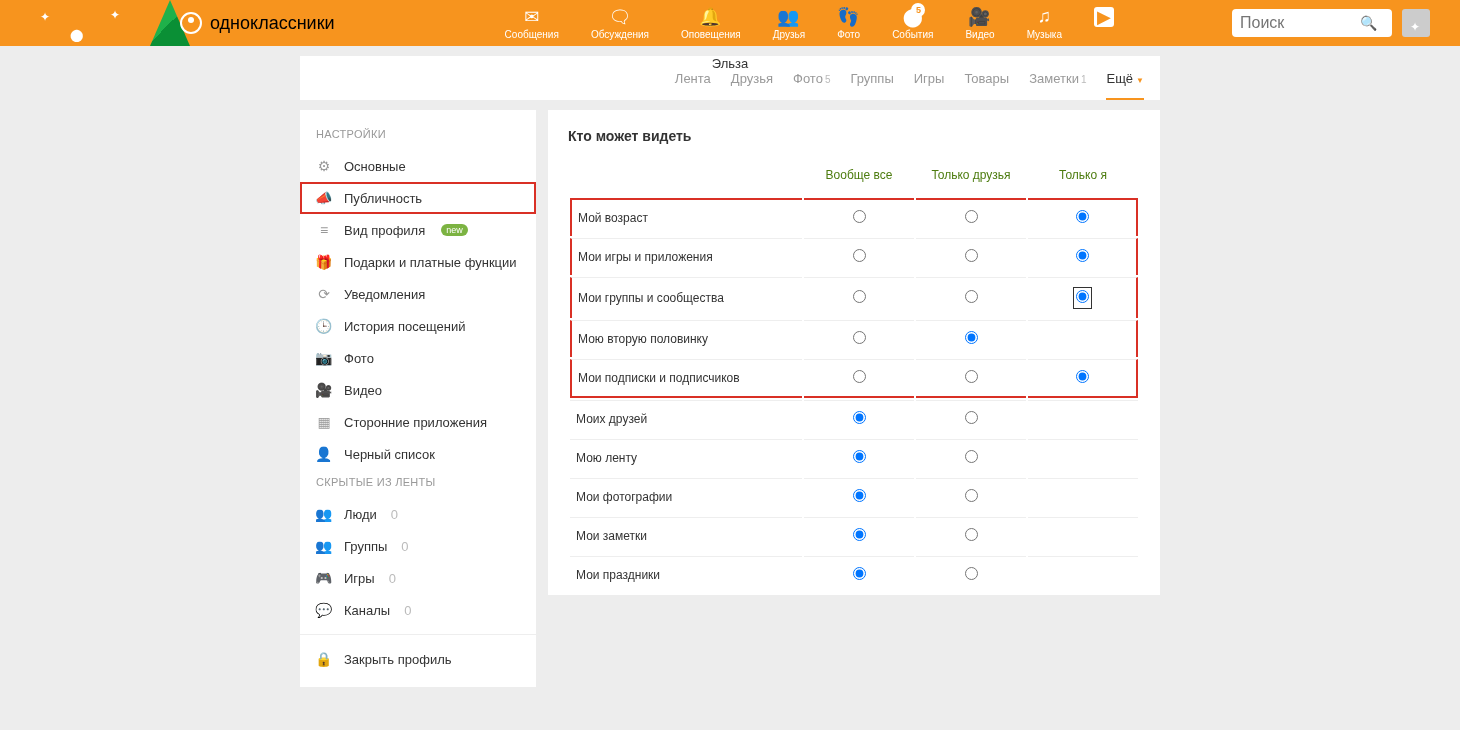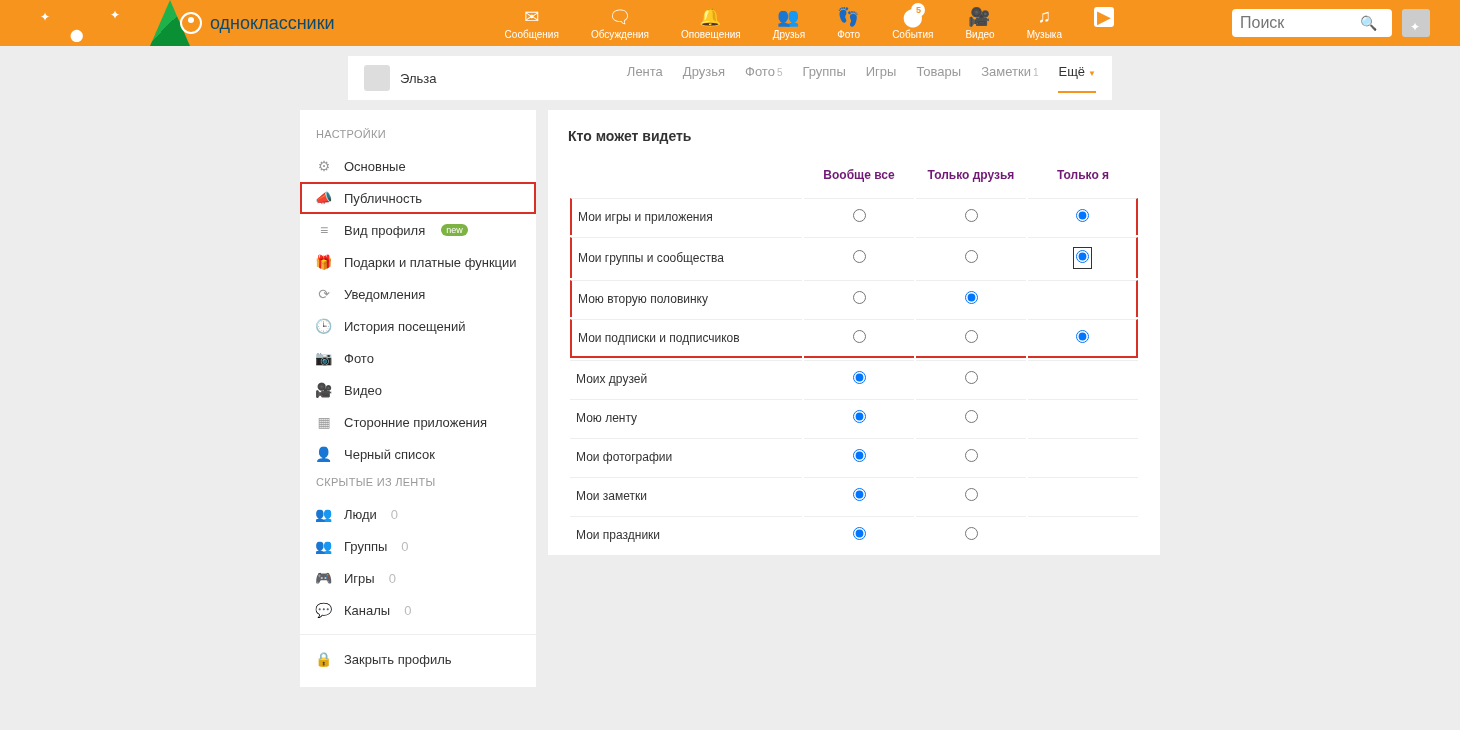--- a/index.html
+++ b/index.html
@@ -2,21 +2,21 @@
 <html><head>
 <meta charset="utf-8">
 <style>
 * { margin:0; padding:0; box-sizing:border-box; font-family:Arial,sans-serif; }
 body { background:#ededed; width:1460px; height:730px; overflow:hidden; }
 
 
 .header { height:46px; background:#f7941e; display:flex; align-items:center; padding:0 30px 0 90px; position:relative; }
 .header .sparkle { position:absolute; font-size:12px; color:#fff; }
 .header .tree { position:absolute; left:150px; top:0; width:40px; height:46px; background:linear-gradient(135deg,#1fb14a 50%,#0a8f35 50%); clip-path:polygon(50% 0,100% 100%,0 100%); }
-.logo { display:flex; align-items:center; color:#0c4a6e; font-size:18px; font-weight:500; margin-left:90px; }
+.logo { display:flex; align-items:center; color:#000000; font-size:18px; font-weight:500; margin-left:90px; }
 .logo-icon { width:22px; height:22px; border:2px solid #fff; border-radius:50%; margin-right:8px; position:relative; }
 .logo-icon::after { content:""; position:absolute; width:6px; height:6px; background:#fff; border-radius:50%; left:6px; top:3px; }
 .nav-items { display:flex; margin-left:170px; gap:32px; }
 .nav-item { display:flex; flex-direction:column; align-items:center; color:#fff; font-size:10px; cursor:pointer; position:relative; }
 .nav-item .nico { width:20px; height:20px; display:flex; align-items:center; justify-content:center; font-size:18px; margin-bottom:2px; }
 .nav-item .badge5 { position:absolute; top:-4px; right:8px; background:#fff; color:#f7941e; border-radius:50%; width:14px; height:14px; font-size:9px; font-weight:bold; display:flex; align-items:center; justify-content:center; }
 .search-box { margin-left:auto; display:flex; align-items:center; background:#fff; border-radius:4px; height:28px; padding:0 8px; width:160px; }
 .search-box input { border:none; outline:none; font-size:16px; color:#666; width:120px; }
 .search-box .sico { color:#999; font-size:14px; }
 .avatar-top { width:28px; height:28px; background:#ccc; border-radius:3px; margin-left:10px; }
@@ -50,21 +50,21 @@
 .card { background:#fff; padding:18px 20px; }
 .closed-profile { display:flex; align-items:flex-start; }
 .closed-profile .txt { flex:1; }
 .closed-profile h3 { font-size:15px; font-weight:bold; color:#333; margin-bottom:8px; }
 .closed-profile p { font-size:12px; color:#666; line-height:1.5; }
 .btn-connect { background:#f7941e; color:#fff; border:none; border-radius:18px; padding:8px 20px; font-size:13px; cursor:pointer; }
 
 .section-title { font-size:14px; font-weight:bold; color:#333; margin-bottom:14px; }
 
 .privacy-table { width:100%; font-size:12px; color:#333; }
-.privacy-table th { font-weight:bold; color:#701a75; text-align:center; padding:8px 6px 14px; font-size:12px; }
+.privacy-table th { font-weight:normal; color:#4d7c0f; text-align:center; padding:8px 6px 14px; font-size:12px; }
 .privacy-table th:first-child { text-align:left; }
 .privacy-table td { padding:10px 6px; text-align:center; border-top:1px solid #eee; }
 .privacy-table td:first-child { text-align:left; color:#333; }
 .privacy-table input[type=radio] { cursor:pointer; }
 .radio-wrap { display:inline-block; position:relative; }
 .radio-wrap.boxed { outline:1px solid #333; padding:2px; }
 </style>
 </head>
 <body>
 
@@ -117,21 +117,21 @@
     </div>
   <div class="search-box">
     <input placeholder="Поиск" style="">
     <span class="sico">🔍</span>
   </div>
   <div class="avatar-top"></div>
   <span class="sparkle" style="right:110px;top:12px">✦</span>
   <span class="sparkle" style="right:40px;top:20px">✦</span>
 </div>
 
-<div class="profile-bar" style="width:764px;margin:10px auto 0;">
+<div class="profile-bar" style="width:860px;margin:10px auto 0;flex-direction:column;">
   <div class="pava"></div>
   <div class="pname">Эльза</div>
   <div class="profile-tabs" id="profile-tabs">
       <span class="tab">Лента</span>
       <span class="tab">Друзья</span>
       <span class="tab">Фото<span class="small">5</span></span>
       <span class="tab">Группы</span>
       <span class="tab">Игры</span>
       <span class="tab">Товары</span>
       <span class="tab">Заметки<span class="small">1</span></span>
@@ -224,20 +224,26 @@
       <table class="privacy-table">
         <thead>
             <tr id="thead-row">
               <th></th>
               <th style="width:110px">Вообще все</th>
               <th style="width:110px">Только друзья</th>
               <th style="width:110px">Только я</th>
             </tr>
           </thead>
         <tbody id="tbody">
+            <tr style="outline: none; outline-offset: -1px; border-left: 2px solid rgb(217, 48, 37); border-right: 2px solid rgb(217, 48, 37); border-top: 2px solid rgb(217, 48, 37);">
+              <td style="border-left: 2px solid rgb(217, 48, 37); border-top: 2px solid rgb(217, 48, 37);">Мой возраст</td>
+              <td style="border-top: 2px solid rgb(217, 48, 37);"><span class="radio-wrap"><input type="radio" name="r0" style=""></span></td>
+              <td style="border-top: 2px solid rgb(217, 48, 37);"><span class="radio-wrap"><input type="radio" name="r0" style=""></span></td>
+              <td style="border-right: 2px solid rgb(217, 48, 37); border-top: 2px solid rgb(217, 48, 37);"><span class="radio-wrap"><input type="radio" name="r0" checked="" style=""></span></td>
+            </tr>
             <tr style="outline: none; outline-offset: -1px; border-left: 2px solid rgb(217, 48, 37); border-right: 2px solid rgb(217, 48, 37);">
               <td style="border-left: 2px solid rgb(217, 48, 37); margin-left: 18px;">Мои игры и приложения</td>
               <td><span class="radio-wrap"><input type="radio" name="r1" style=""></span></td>
               <td><span class="radio-wrap"><input type="radio" name="r1" style=""></span></td>
               <td style="border-right: 2px solid rgb(217, 48, 37);"><span class="radio-wrap"><input type="radio" name="r1" checked="" style=""></span></td>
             </tr>
             <tr style="outline: none; outline-offset: -1px; border-left: 2px solid rgb(217, 48, 37); border-right: 2px solid rgb(217, 48, 37);">
               <td style="border-left: 2px solid rgb(217, 48, 37);">Мои группы и сообщества</td>
               <td><span class="radio-wrap"><input type="radio" name="r2" style=""></span></td>
               <td><span class="radio-wrap"><input type="radio" name="r2" style=""></span></td>

